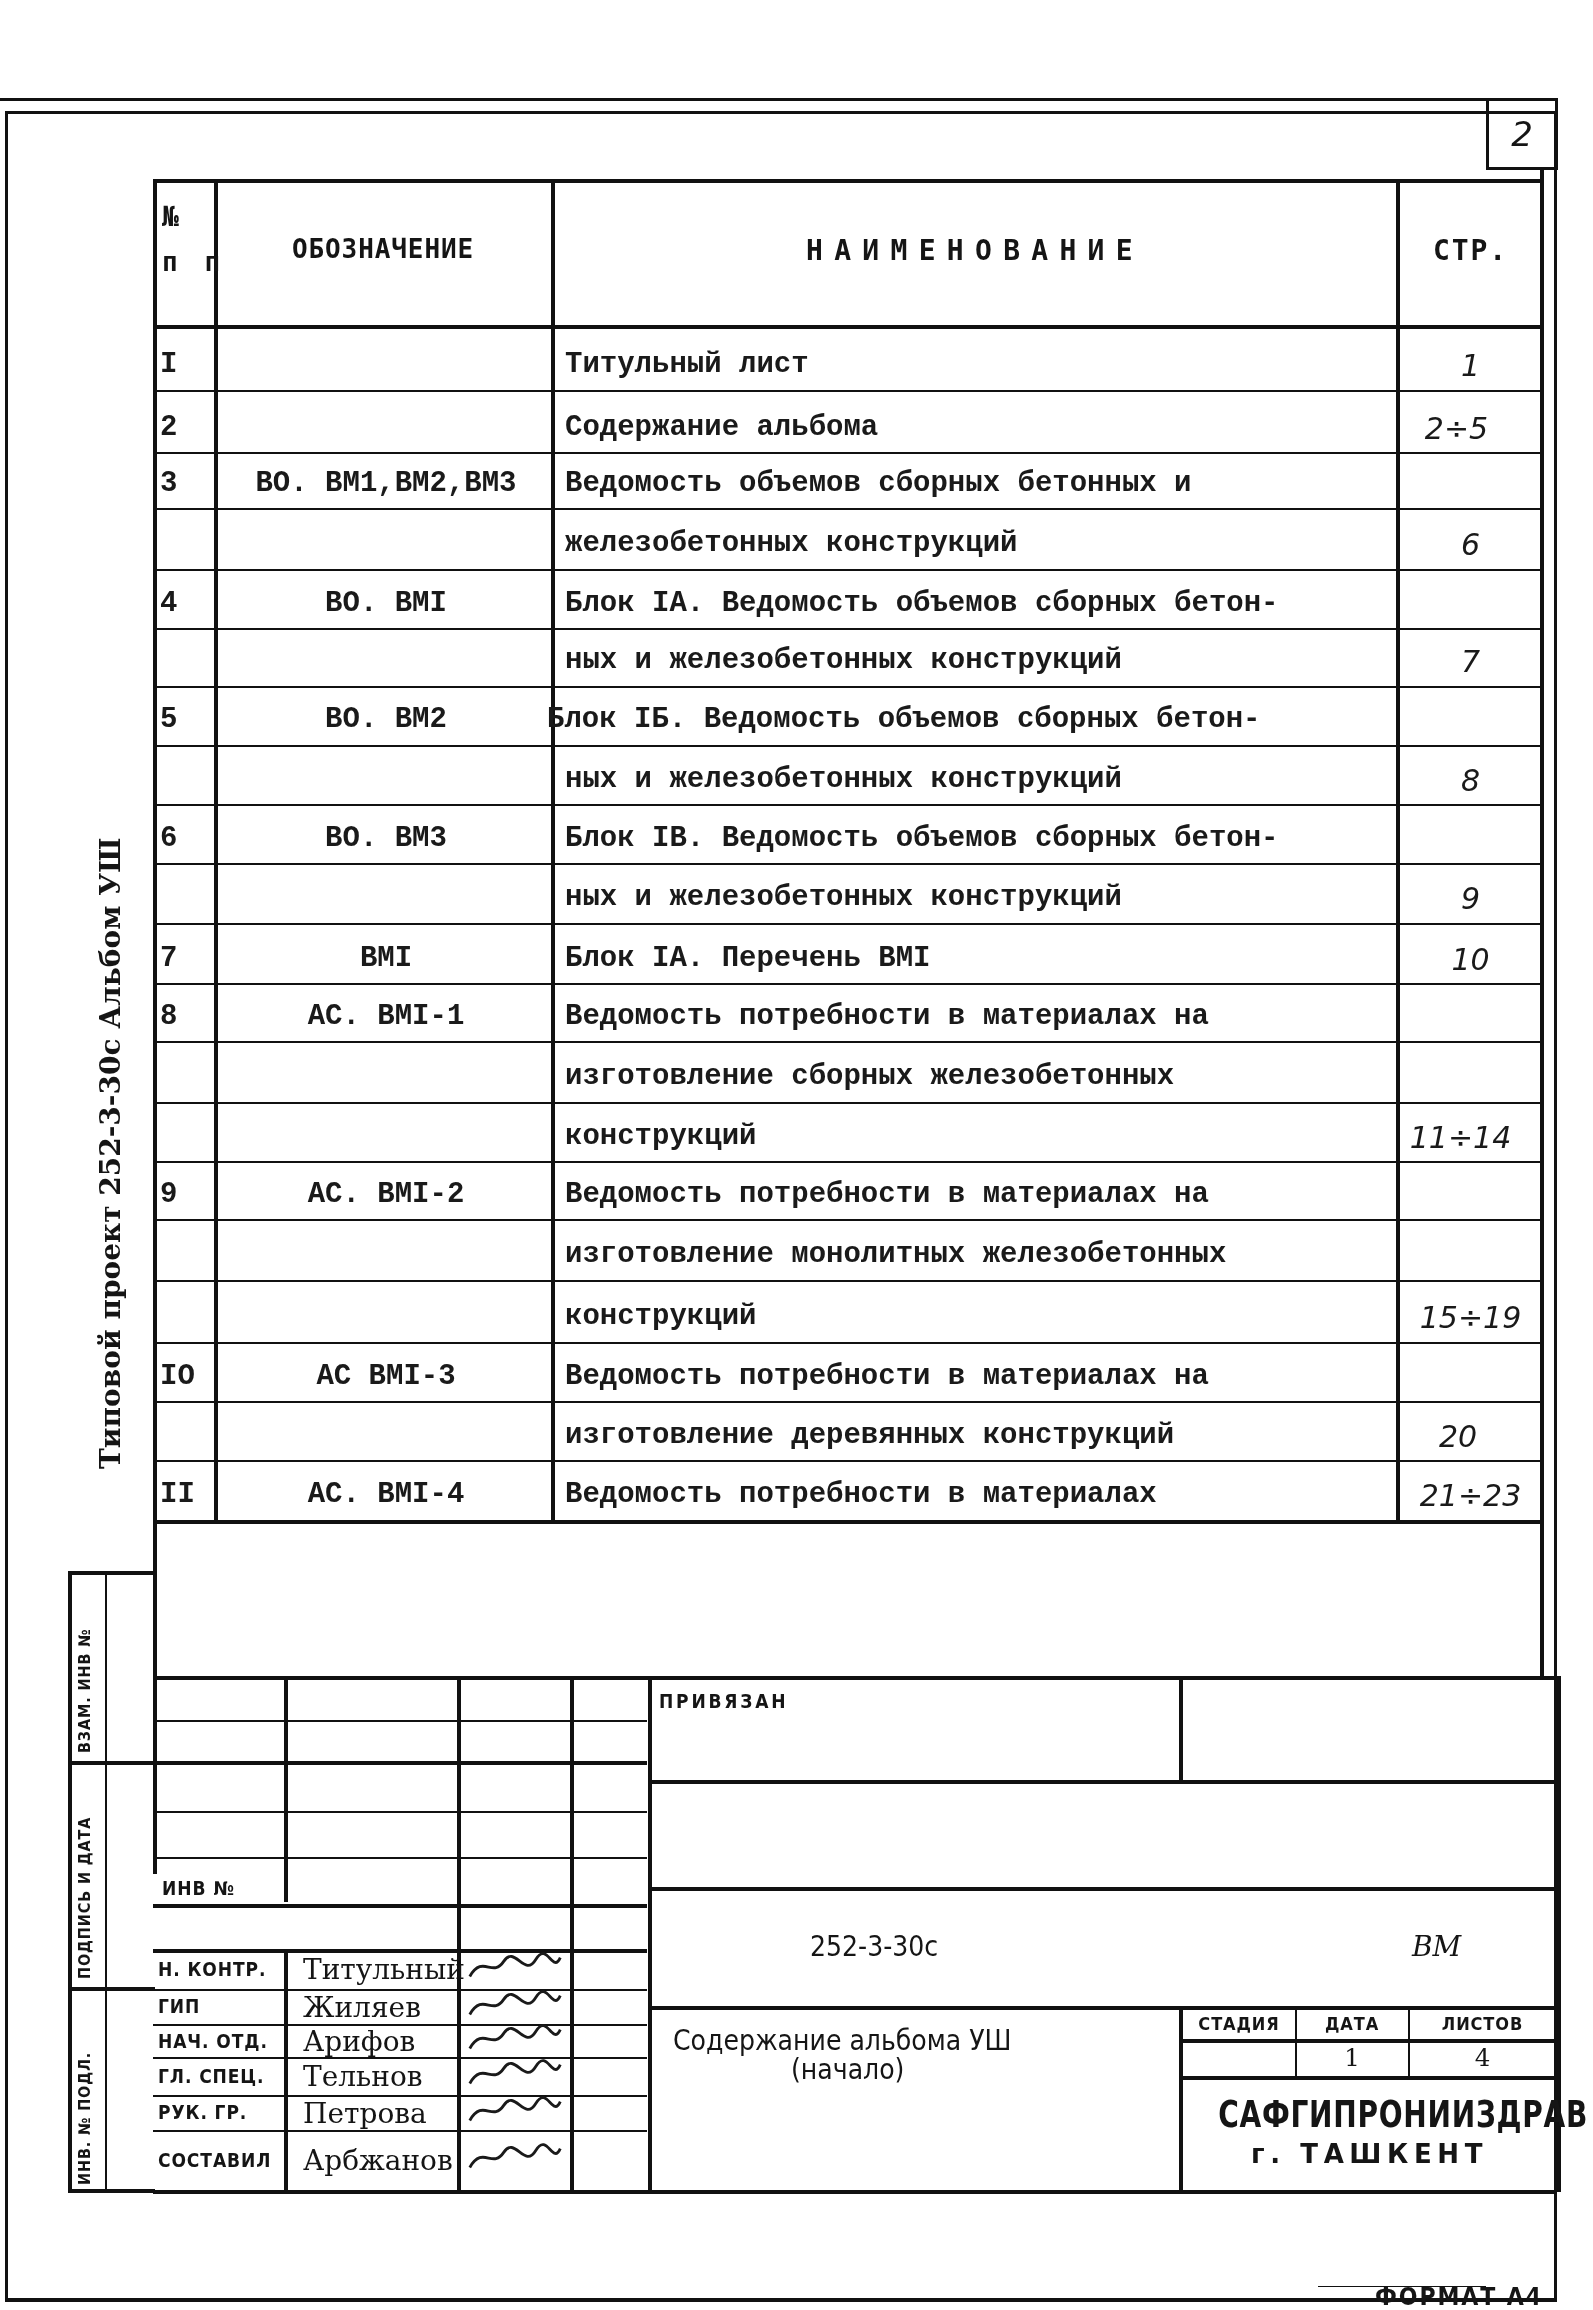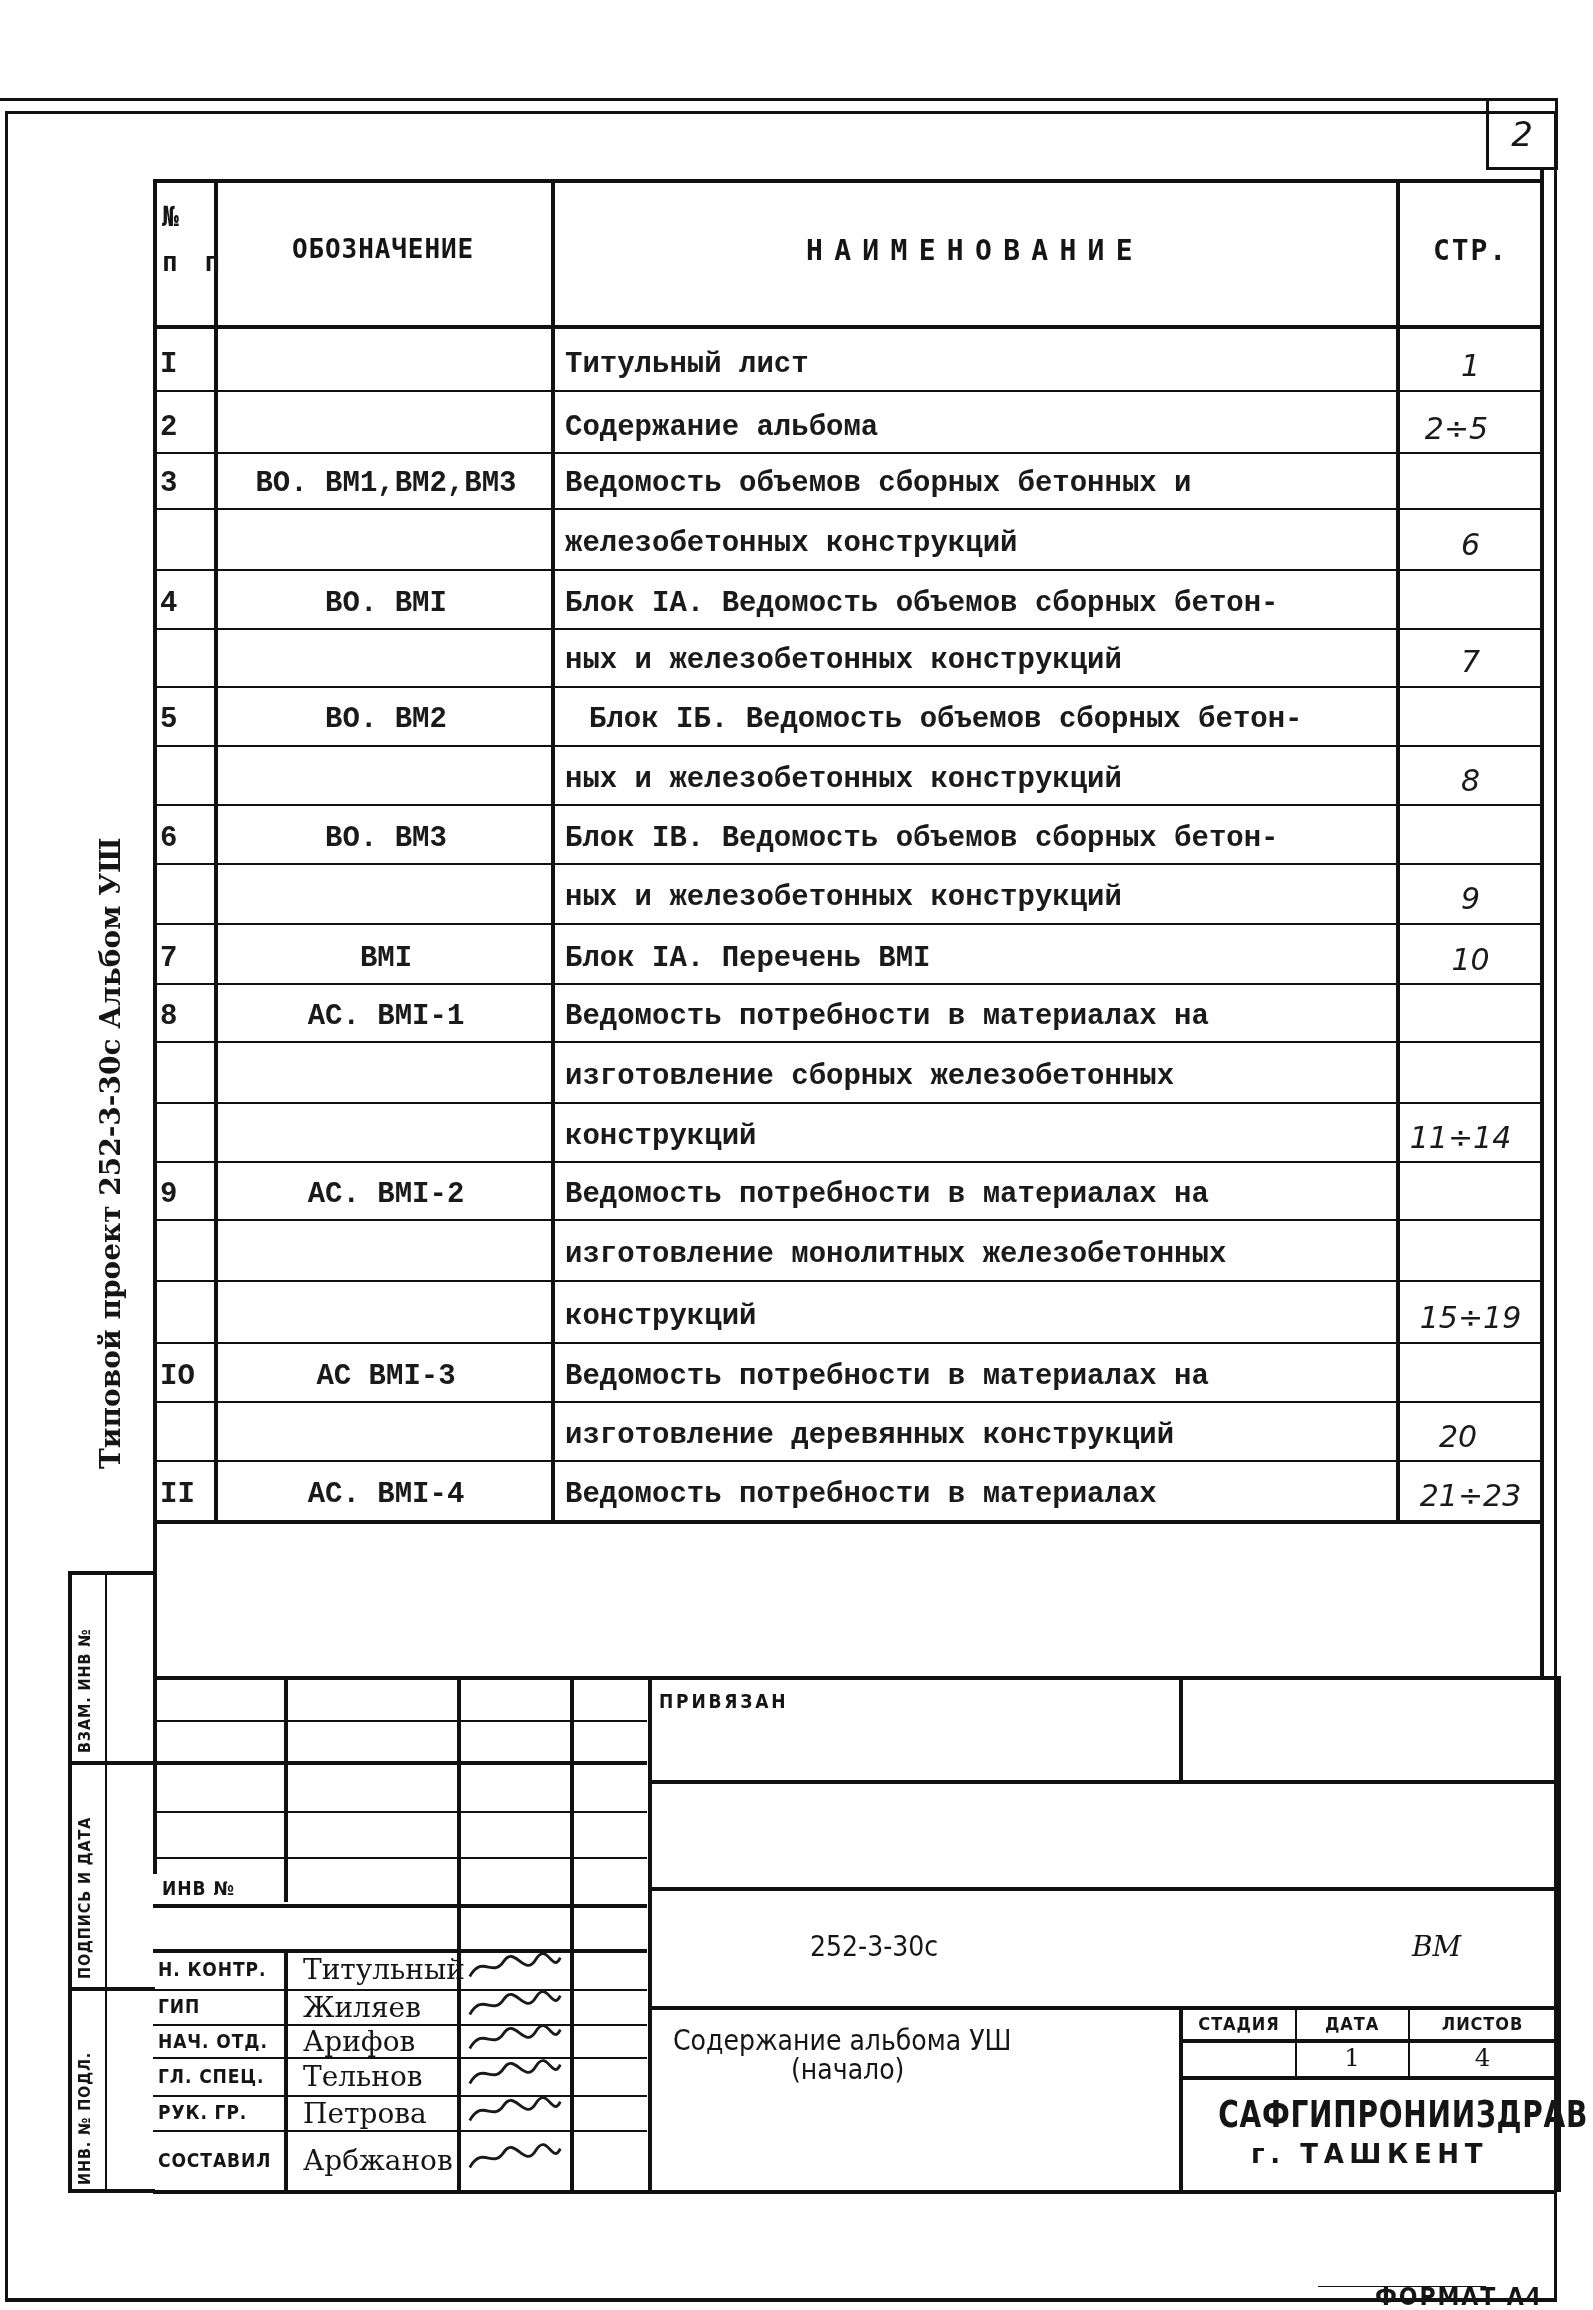--- a/index.html
+++ b/index.html
@@ -92,21 +92,21 @@
         <div class="hline" style="left: 153px; top: 686px; width: 1390px;"></div>
         <div class="cell" style="left: 160px; top: 644px;"></div>
         <div class="cell" style="left: 226px; top: 644px; width: 320px; text-align: center;"></div>
         <div class="cell" style="left: 565px; top: 644px;">ных и железобетонных конструкций</div>
         <div class="cell page-num" style="left: 1401px; top: 644px; width: 139px; text-align: center;">7</div>
       </div>
       <div>
         <div class="hline" style="left: 153px; top: 745px; width: 1390px;"></div>
         <div class="cell" style="left: 160px; top: 703px;">5</div>
         <div class="cell" style="left: 226px; top: 703px; width: 320px; text-align: center;">ВО. ВМ2</div>
-        <div class="cell" style="left: 589px; top: 703px;">Блок IБ. Ведомость объемов сборных бетон-</div>
+        <div class="cell" style="left: 547px; top: 703px;">Блок IБ. Ведомость объемов сборных бетон-</div>
         <div class="cell page-num" style="left: 1401px; top: 703px; width: 139px; text-align: center;"></div>
       </div>
       <div>
         <div class="hline" style="left: 153px; top: 804px; width: 1390px;"></div>
         <div class="cell" style="left: 160px; top: 763px;"></div>
         <div class="cell" style="left: 226px; top: 763px; width: 320px; text-align: center;"></div>
         <div class="cell" style="left: 565px; top: 763px;">ных и железобетонных конструкций</div>
         <div class="cell page-num" style="left: 1401px; top: 763px; width: 139px; text-align: center;">8</div>
       </div>
       <div>

